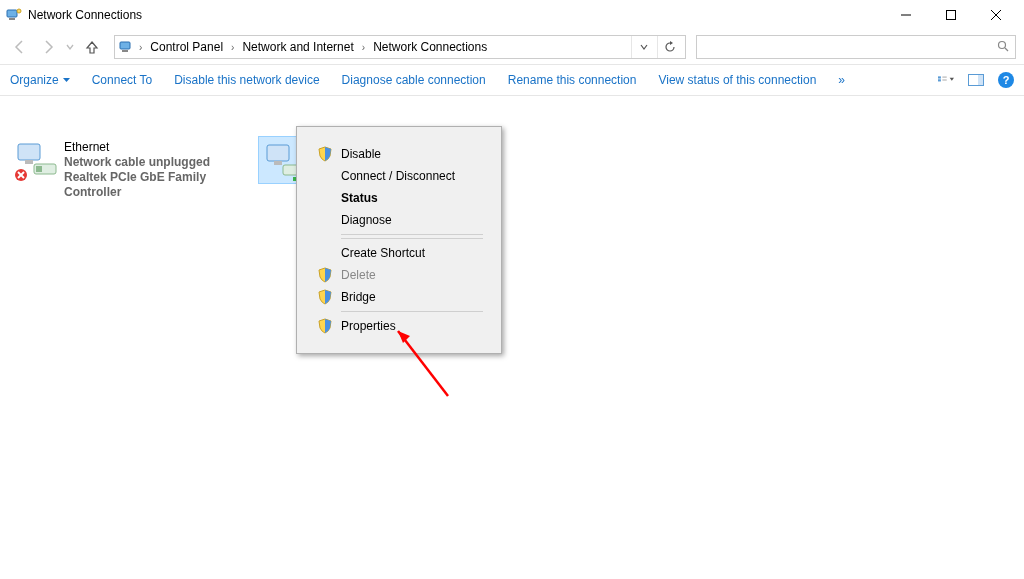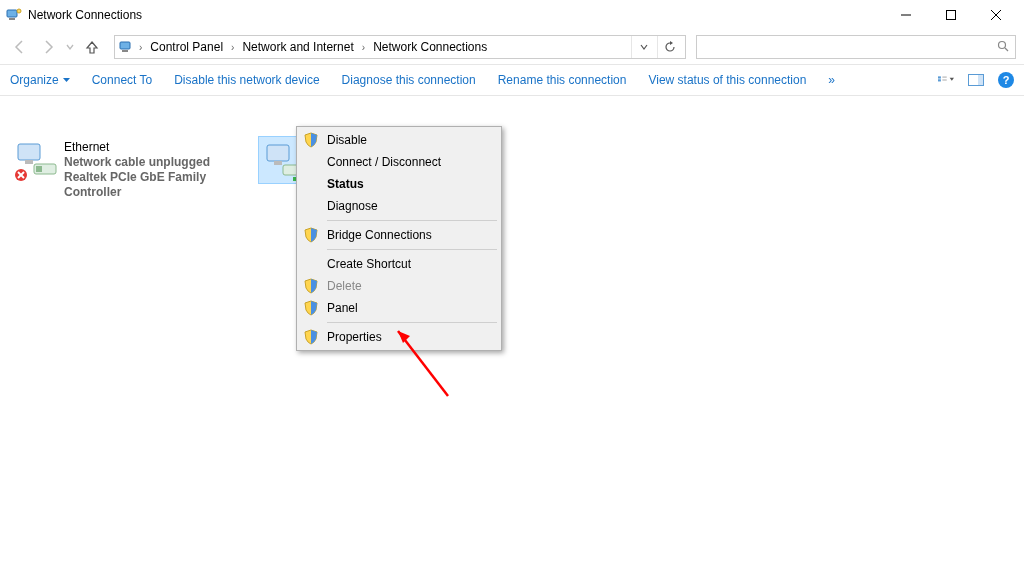--- a/index.html
+++ b/index.html
@@ -165,21 +165,21 @@
   }
 
   
   .ctxmenu {
     position: absolute;
     top: 30px; left: 296px;
     width: 206px;
     background: #f0f0f0;
     border: 1px solid #b0b0b0;
     box-shadow: 2px 2px 5px rgba(0,0,0,0.35);
-    padding: 2px;
+    padding: 16px;
   }
   .ctxmenu .mi {
     height: 22px;
     display: flex;
     align-items: center;
     gap: 8px;
     padding: 0 6px 0 4px;
     font-size: 12px;
     color: #000;
   }
@@ -291,21 +291,21 @@
 
 <div class="toolbar">
   <div class="tbtn">
     <span>Organize</span>
     <svg width="7" height="7" viewBox="0 0 7 7">
         <path d="M0 1 L3.5 5 L7 1 Z" fill="#1a73c7"></path>
       </svg>
   </div>
   <div class="tbtn">Connect To</div>
   <div class="tbtn">Disable this network device</div>
-  <div class="tbtn">Diagnose this connection</div>
+  <div class="tbtn">Diagnose cable connection</div>
   <div class="tbtn">Rename this connection</div>
   <div class="tbtn">View status of this connection</div>
   <div class="tbtn">»</div>
   <div class="spacer"></div>
   <div class="right-icons">
     <div class="ricon">
       <svg width="22" height="14" viewBox="0 0 22 14">
         <rect x="0" y="2" width="4" height="3" fill="#5a9bd5"></rect>
           <rect x="0" y="6" width="4" height="3" fill="#5a9bd5"></rect>
         <line x1="6" y1="3" x2="12" y2="3" stroke="#888"></line>
@@ -384,29 +384,20 @@
     </div>
     <div class="mi bold">
       <span class="micon"></span>
       <span>Status</span>
     </div>
     <div class="mi">
       <span class="micon"></span>
       <span>Diagnose</span>
     </div>
     <div class="sep"></div>
-    <div class="mi">
-      <span class="micon">
-        <svg viewBox="0 0 16 16">
-            <path d="M8 1 L14 3 L13 10 Q11 14 8 15 Q5 14 3 10 L2 3 Z" fill="#ffd54f" stroke="#c9a227"></path>
-            <path d="M8 1 L14 3 L13 10 Q11 14 8 15 Z" fill="#4a90e2"></path>
-          </svg>
-      </span>
-      <span>Bridge Connections</span>
-    </div>
     <div class="sep"></div>
     <div class="mi">
       <span class="micon"></span>
       <span>Create Shortcut</span>
     </div>
     <div class="mi disabled">
       <span class="micon">
         <svg viewBox="0 0 16 16">
             <path d="M8 1 L14 3 L13 10 Q11 14 8 15 Q5 14 3 10 L2 3 Z" fill="#ffd54f" stroke="#c9a227"></path>
             <path d="M8 1 L14 3 L13 10 Q11 14 8 15 Z" fill="#4a90e2"></path>
@@ -414,21 +405,21 @@
       </span>
       <span>Delete</span>
     </div>
     <div class="mi">
       <span class="micon">
         <svg viewBox="0 0 16 16">
             <path d="M8 1 L14 3 L13 10 Q11 14 8 15 Q5 14 3 10 L2 3 Z" fill="#ffd54f" stroke="#c9a227"></path>
             <path d="M8 1 L14 3 L13 10 Q11 14 8 15 Z" fill="#4a90e2"></path>
           </svg>
       </span>
-      <span>Panel</span>
+      <span>Bridge</span>
     </div>
     <div class="sep"></div>
     <div class="mi">
       <span class="micon">
         <svg viewBox="0 0 16 16">
             <path d="M8 1 L14 3 L13 10 Q11 14 8 15 Q5 14 3 10 L2 3 Z" fill="#ffd54f" stroke="#c9a227"></path>
             <path d="M8 1 L14 3 L13 10 Q11 14 8 15 Z" fill="#4a90e2"></path>
           </svg>
       </span>
       <span>Properties</span>

